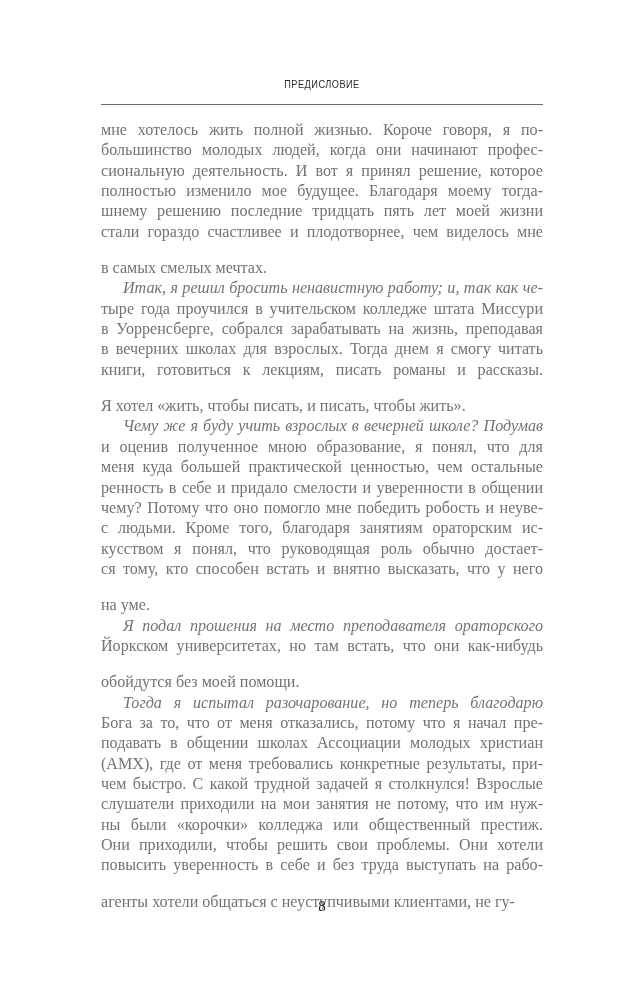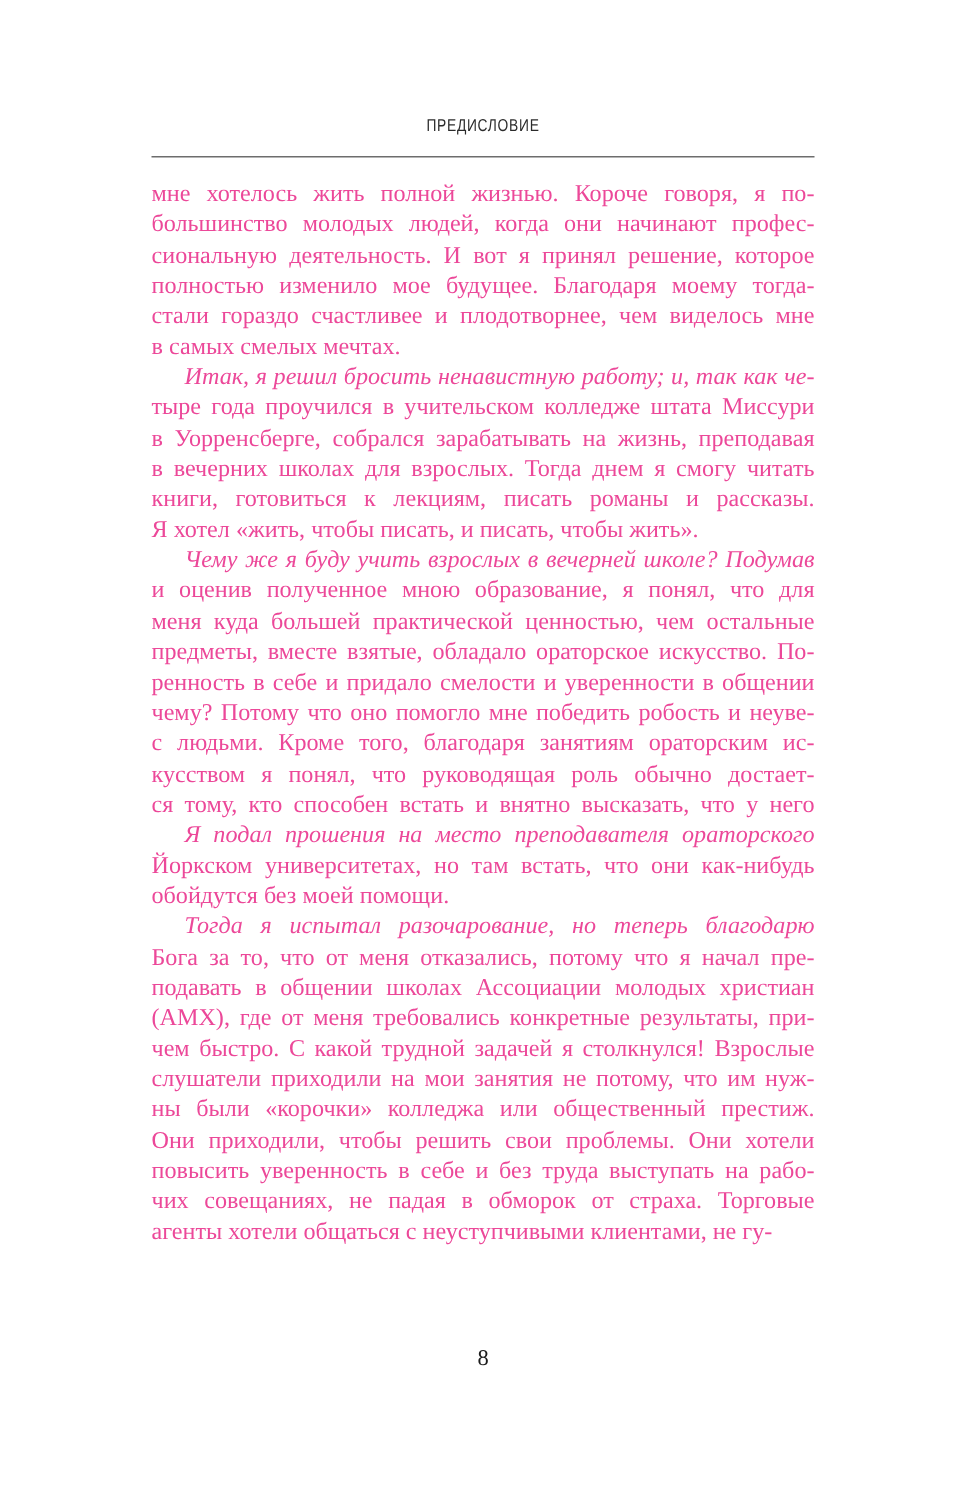--- a/index.html
+++ b/index.html
@@ -55,33 +55,34 @@
     top: 120px;
     width: 442px;
   }
 
   .para {
     margin: 0;
     font-size: 16.1px;
     line-height: 20.35px;
     text-align: justify;
     text-align-last: left;
-    color: #ec4899;
+    color: #737373;
     hyphens: manual;
   }
 
   
   .ln {
     display: block;
     text-align: justify;
     text-align-last: justify;
     white-space: pre-wrap;
   }
   .ln.last {
     text-align-last: left;
+    margin-top: 16px;
   }
   .ln.first {
     text-indent: 22px;
     font-style: italic;
   }
 
   
   .folio {
     position: absolute;
     left: 101px;
@@ -100,57 +101,57 @@
   <div class="running-head">ПРЕДИСЛОВИЕ</div>
 
   <div class="head-rule"></div>
 
   <div class="textblock">
       <p class="para">
         <span class="ln">мне хотелось жить полной жизнью. Короче говоря, я по-</span>
         <span class="ln">большинство молодых людей, когда они начинают профес-</span>
         <span class="ln">сиональную деятельность. И вот я принял решение, которое</span>
         <span class="ln">полностью изменило мое будущее. Благодаря моему тогда-</span>
+        <span class="ln">шнему решению последние тридцать пять лет моей жизни</span>
         <span class="ln">стали гораздо счастливее и плодотворнее, чем виделось мне</span>
         <span class="ln last">в самых смелых мечтах.</span>
       </p>
       <p class="para">
         <span class="ln first">Итак, я решил бросить ненавистную работу; и, так как че-</span>
         <span class="ln">тыре года проучился в учительском колледже штата Миссури</span>
         <span class="ln">в Уорренсберге, собрался зарабатывать на жизнь, преподавая</span>
         <span class="ln">в вечерних школах для взрослых. Тогда днем я смогу читать</span>
         <span class="ln">книги, готовиться к лекциям, писать романы и рассказы.</span>
         <span class="ln last">Я хотел «жить, чтобы писать, и писать, чтобы жить».</span>
       </p>
       <p class="para">
         <span class="ln first">Чему же я буду учить взрослых в вечерней школе? Подумав</span>
         <span class="ln">и оценив полученное мною образование, я понял, что для</span>
         <span class="ln">меня куда большей практической ценностью, чем остальные</span>
-        <span class="ln">предметы, вместе взятые, обладало ораторское искусство. По-</span>
         <span class="ln">ренность в себе и придало смелости и уверенности в общении</span>
         <span class="ln">чему? Потому что оно помогло мне победить робость и неуве-</span>
         <span class="ln">с людьми. Кроме того, благодаря занятиям ораторским ис-</span>
         <span class="ln">кусством я понял, что руководящая роль обычно достает-</span>
         <span class="ln">ся тому, кто способен встать и внятно высказать, что у него</span>
+        <span class="ln last">на уме.</span>
       </p>
       <p class="para">
         <span class="ln first">Я подал прошения на место преподавателя ораторского</span>
         <span class="ln">Йоркском университетах, но там встать, что они как-нибудь</span>
         <span class="ln last">обойдутся без моей помощи.</span>
       </p>
       <p class="para">
         <span class="ln first">Тогда я испытал разочарование, но теперь благодарю</span>
         <span class="ln">Бога за то, что от меня отказались, потому что я начал пре-</span>
         <span class="ln">подавать в общении школах Ассоциации молодых христиан</span>
         <span class="ln">(АМХ), где от меня требовались конкретные результаты, при-</span>
         <span class="ln">чем быстро. С какой трудной задачей я столкнулся! Взрослые</span>
         <span class="ln">слушатели приходили на мои занятия не потому, что им нуж-</span>
         <span class="ln">ны были «корочки» колледжа или общественный престиж.</span>
         <span class="ln">Они приходили, чтобы решить свои проблемы. Они хотели</span>
         <span class="ln">повысить уверенность в себе и без труда выступать на рабо-</span>
-        <span class="ln">чих совещаниях, не падая в обморок от страха. Торговые</span>
         <span class="ln last">агенты хотели общаться с неуступчивыми клиентами, не гу-</span>
       </p>
     </div>
 
   <div class="folio">8</div>
 
 </div>
 
 </body></html>

